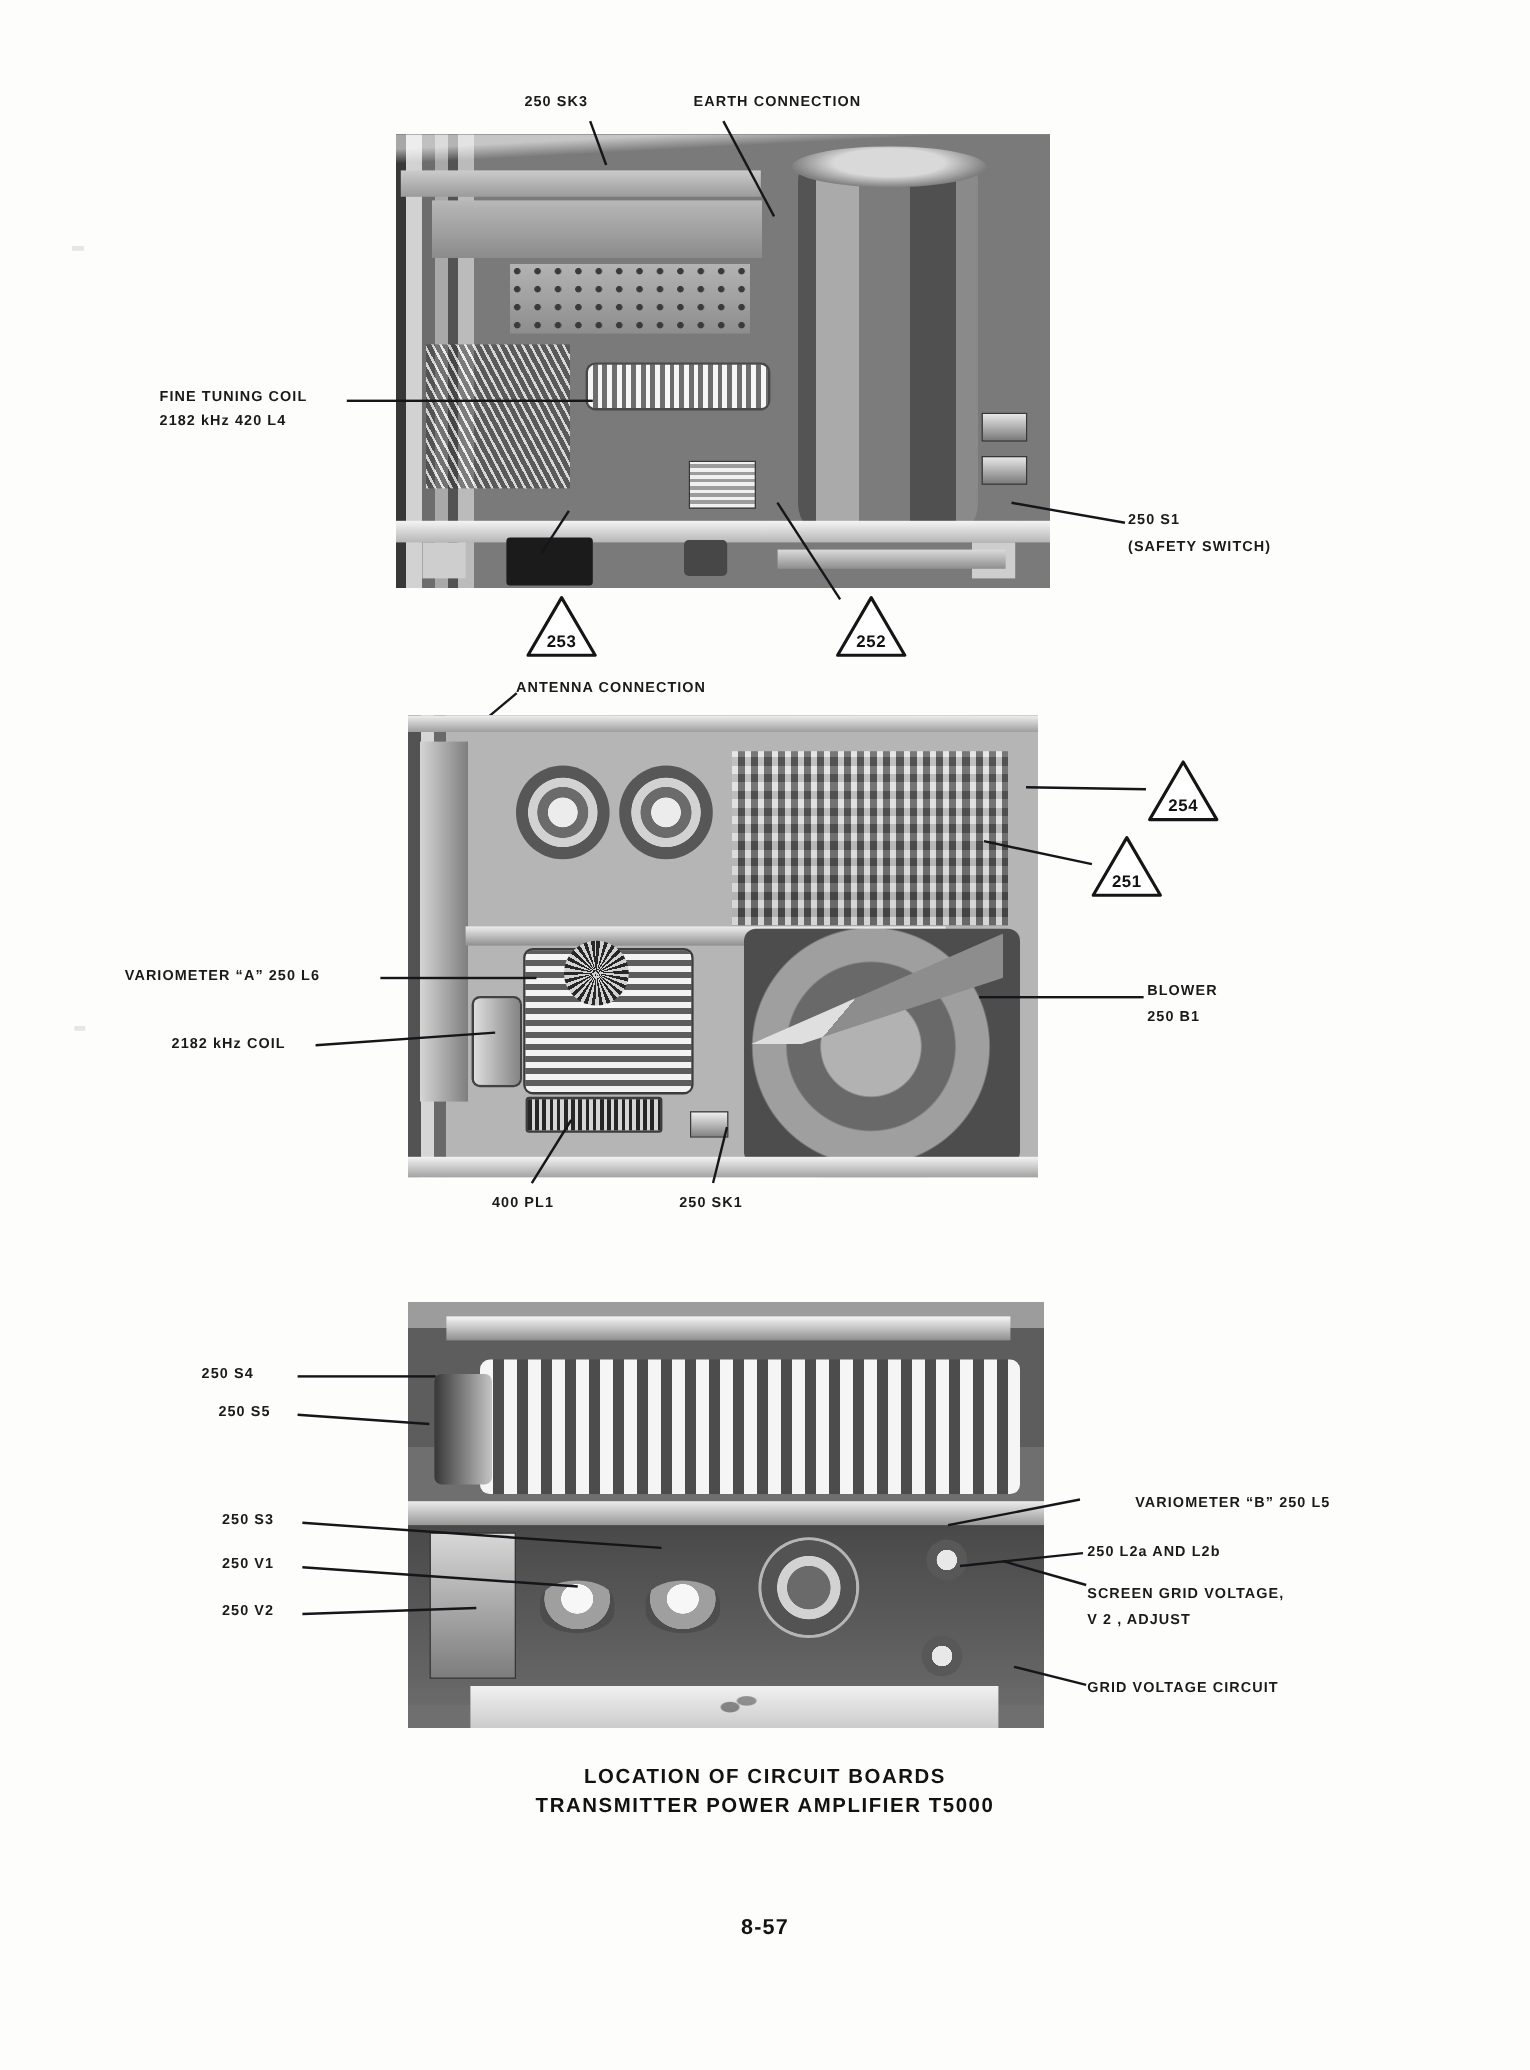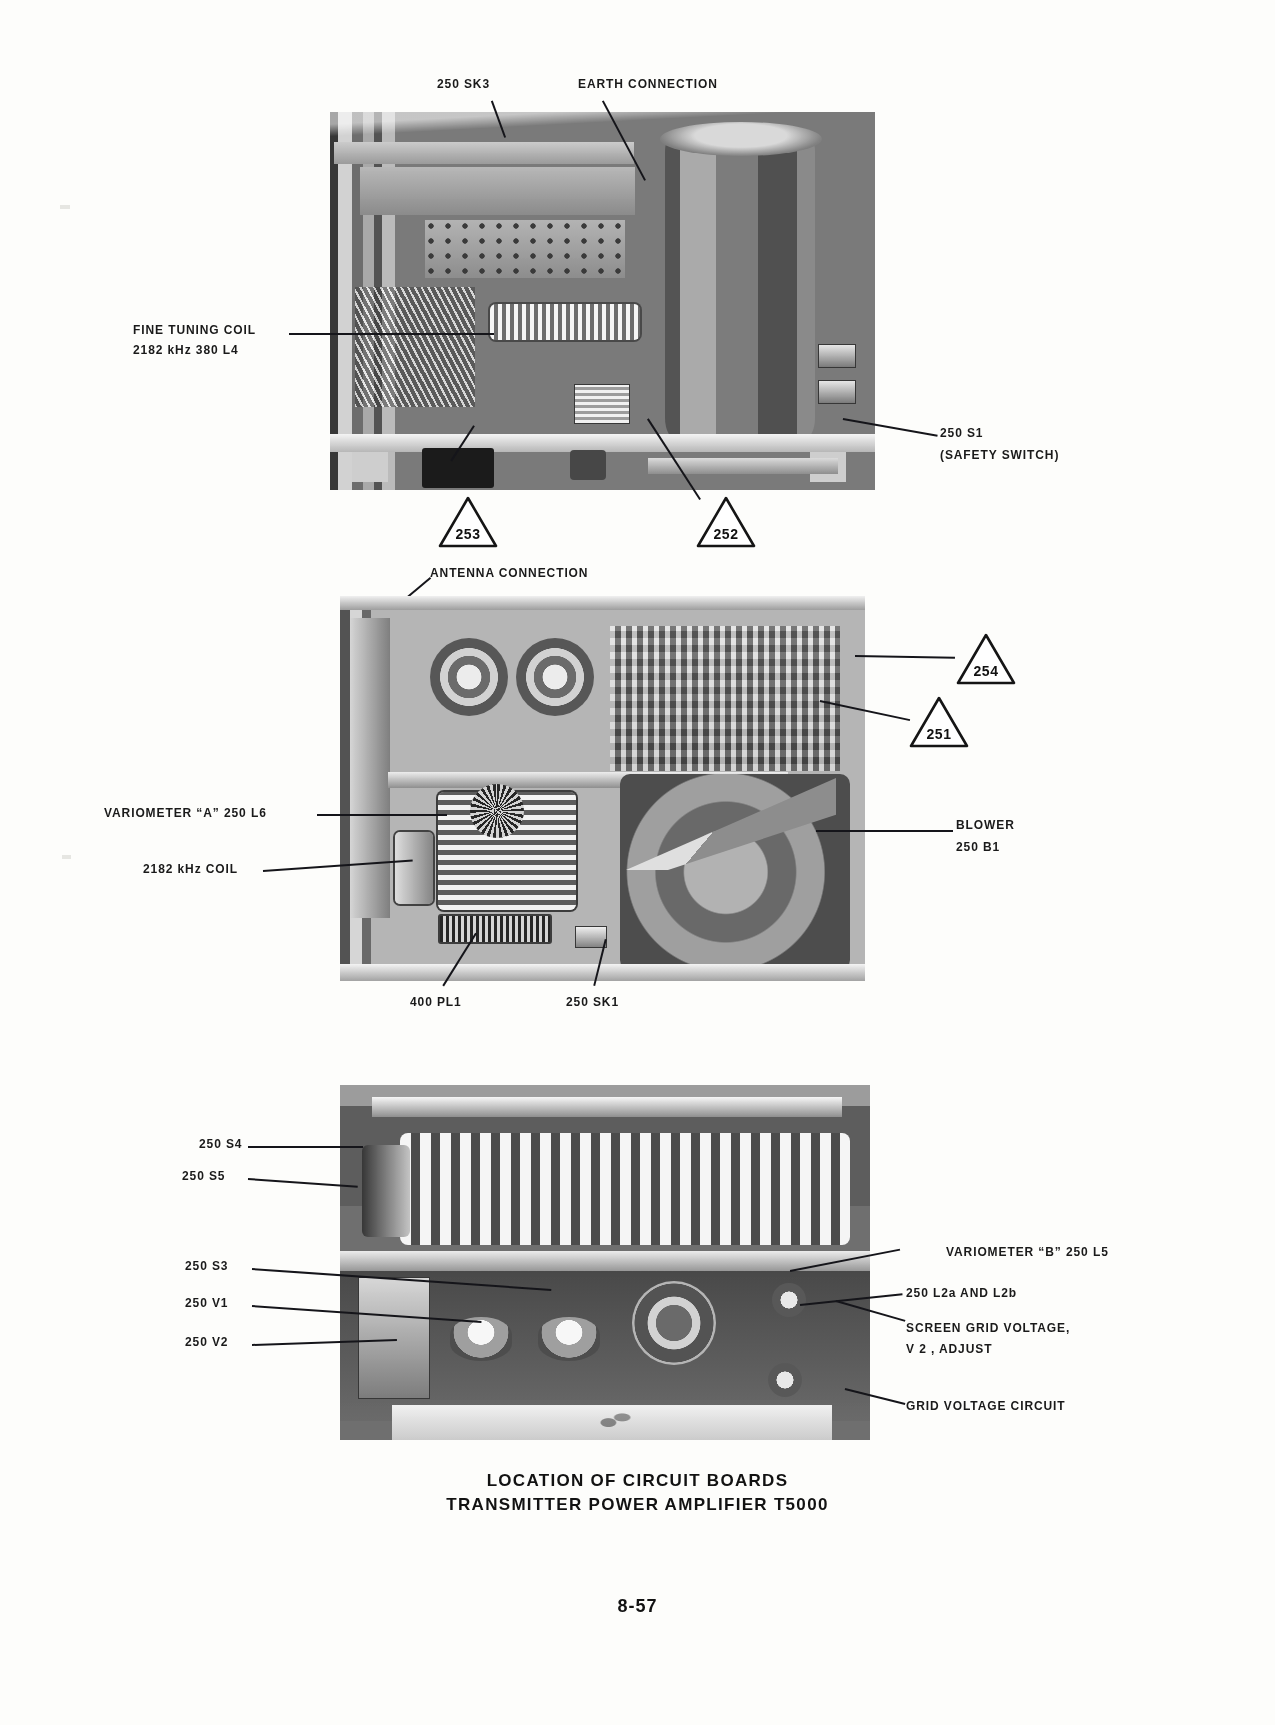--- a/index.html
+++ b/index.html
@@ -169,21 +169,21 @@
     <div class="reg" style="left:318px;top:346px;width:190px;height:16px;background:linear-gradient(180deg,#d8d8d2,#8e8e87);"></div>
   </div>
 
   <div class="lbl" style="left:437px;top:76px;">250 SK3</div>
   <div class="leader" style="left:492px;top:100px;width:39px;transform:rotate(70deg);"></div>
 
   <div class="lbl" style="left:578px;top:76px;">EARTH CONNECTION</div>
   <div class="leader" style="left:603px;top:100px;width:90px;transform:rotate(62deg);"></div>
 
   <div class="lbl" style="left:133px;top:322px;">FINE TUNING COIL</div>
-  <div class="lbl" style="left:133px;top:342px;">2182 kHz 380 L4</div>
+  <div class="lbl" style="left:133px;top:342px;">2182 kHz 420 L4</div>
   <div class="leader" style="left:289px;top:333px;width:205px;"></div>
 
   <div class="lbl" style="left:940px;top:425px;">250 S1</div>
   <div class="lbl" style="left:940px;top:447px;">(SAFETY SWITCH)</div>
   <div class="leader" style="left:843px;top:418px;width:96px;transform:rotate(10deg);"></div>
 
   <div class="tri" style="left:437px;top:495px;">
     <svg width="62" height="54" viewBox="0 0 62 54" aria-hidden="true">
       <path d="M31 3 L59 51 L3 51 Z" fill="#ffffff" stroke="#151515" stroke-width="2.6" stroke-linejoin="round"></path>
     </svg>
@@ -306,21 +306,21 @@
 
     <div class="reg" style="left:18px;top:192px;width:70px;height:120px;background:linear-gradient(180deg,#d4d4ce,#7d7d76);border:1px solid #3a3a34;"></div>
 
     <div class="reg" style="left:52px;top:320px;width:440px;height:35px;background:linear-gradient(180deg,#ecece8,#c9c9c2);"></div>
 
     <div class="reg" style="left:250px;top:322px;width:46px;height:26px;background:
            radial-gradient(ellipse at 40% 60%, rgba(60,60,55,.55) 0 18%, rgba(0,0,0,0) 22%),
            radial-gradient(ellipse at 70% 40%, rgba(60,60,55,.5) 0 16%, rgba(0,0,0,0) 20%);"></div>
   </div>
 
-  <div class="lbl" style="left:199px;top:1136px;">250 S4</div>
+  <div class="lbl" style="left:168px;top:1136px;">250 S4</div>
   <div class="leader" style="left:248px;top:1146px;width:115px;"></div>
 
   <div class="lbl" style="left:182px;top:1168px;">250 S5</div>
   <div class="leader" style="left:248px;top:1178px;width:110px;transform:rotate(4deg);"></div>
 
   <div class="lbl" style="left:185px;top:1258px;">250 S3</div>
   <div class="leader" style="left:252px;top:1268px;width:300px;transform:rotate(4deg);"></div>
 
   <div class="lbl" style="left:185px;top:1295px;">250 V1</div>
   <div class="leader" style="left:252px;top:1305px;width:230px;transform:rotate(4deg);"></div>

